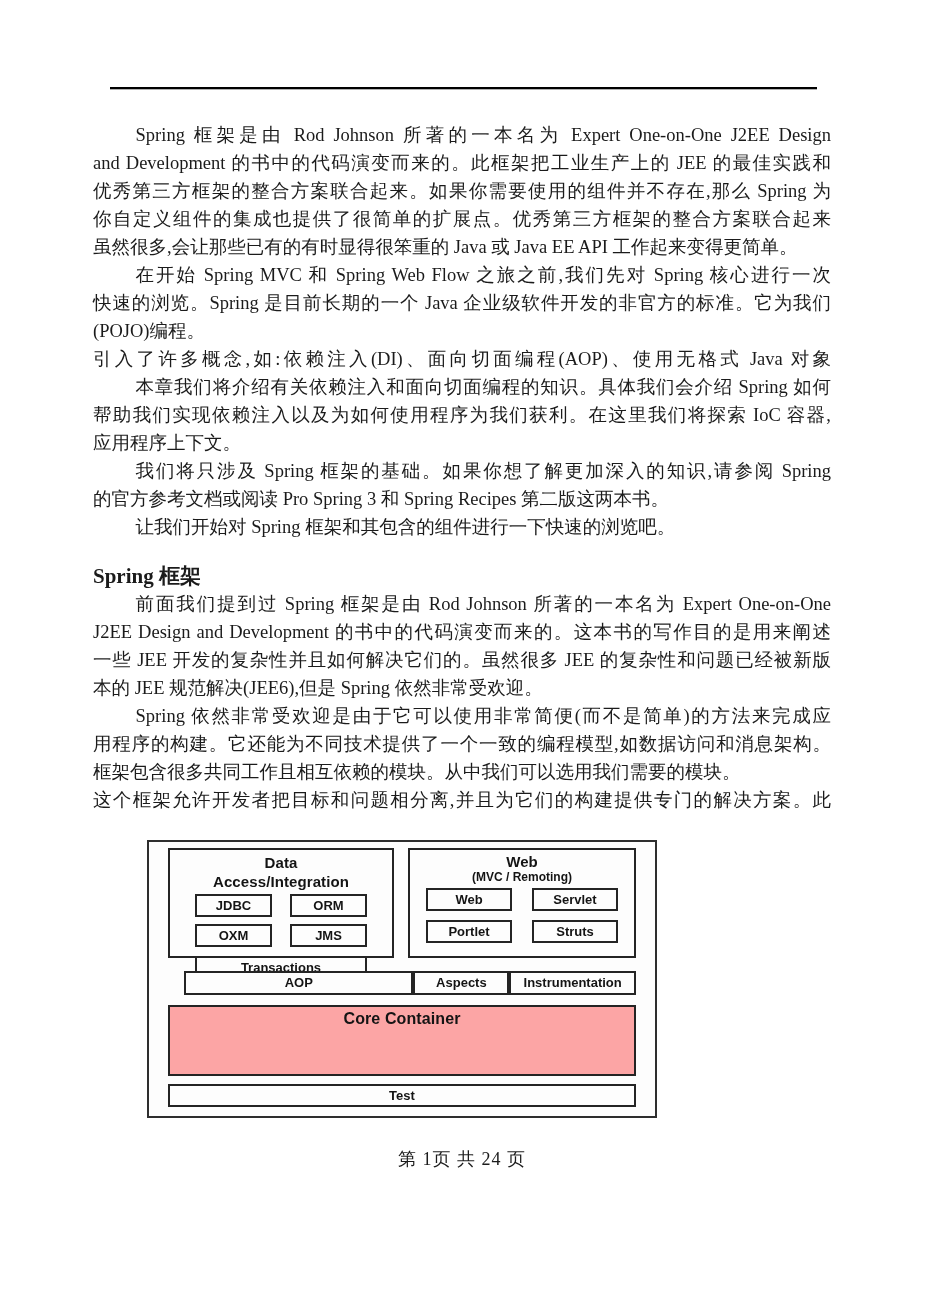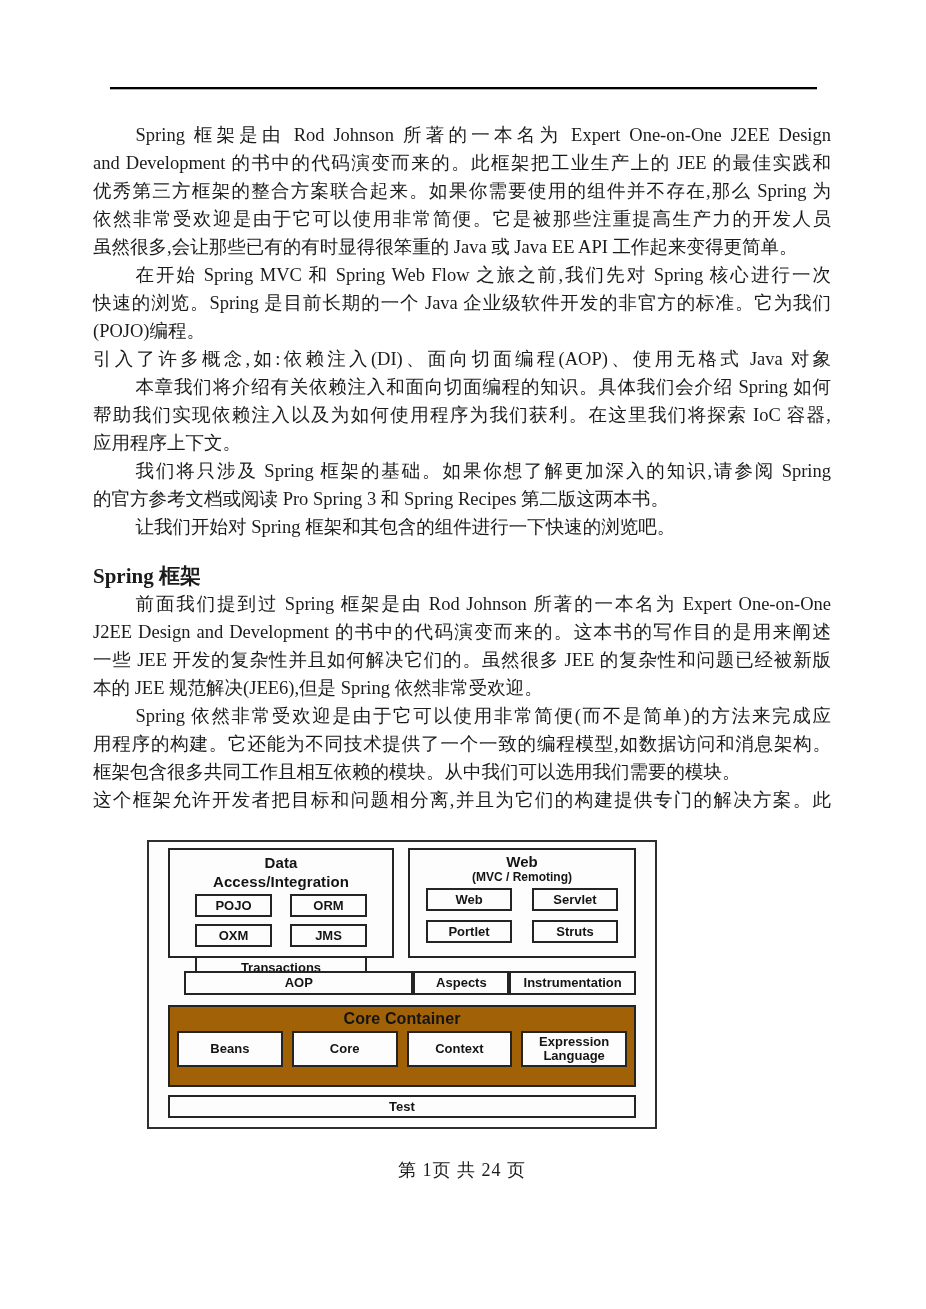--- a/index.html
+++ b/index.html
@@ -46,21 +46,21 @@
     font-weight: bold; font-size: 13px; line-height: 14px; text-align: center;
   }
   .da-grid { display: grid; grid-template-columns: 1fr 1fr; column-gap: 18px; row-gap: 7px; margin-top: 3px; }
   .da-grid .span2 { grid-column: 1 / -1; margin-top: 2px; }
   .web-grid { display: grid; grid-template-columns: 1fr 1fr; column-gap: 20px; row-gap: 9px; margin-top: 4px; }
 
   .fig-row2 { display: flex; justify-content: space-between; margin-top: 13px; padding-left: 16px; }
   .fig-row2 .mbox { height: 24px; }
   .w-aop { width: 230px; } .w-aspects { width: 96px; } .w-instr { width: 127px; }
 
-  .core-group { box-sizing: border-box; margin-top: 10px; height: 82px; border: 2px solid #242424; padding: 2px 7px 0; background: #a16207; }
+  .core-group { box-sizing: border-box; margin-top: 10px; height: 71px; border: 2px solid #242424; padding: 2px 7px 0; background: #fca5a5; }
   .core-group .group-title { font-size: 16px; line-height: 20px; }
   .core-grid { display: grid; grid-template-columns: repeat(4, 1fr); column-gap: 9px; margin-top: 2px; }
   .core-grid .mbox { height: 36px; }
 
   .test-box { margin-top: 8px; }
 
   .figure-caption { margin-top: 20px; text-align: center; font-size: 19px; line-height: 28px; }
 
   .page-footer { margin-top: 28px; text-align: center; font-size: 18px; line-height: 26px; letter-spacing: 1px; }
 </style>
@@ -70,21 +70,21 @@
 <div class="page">
 
   <div class="header-rule"></div>
 
   <div class="body-text">
 
     <div class="para">
         <div class="line first">Spring 框架是由 Rod Johnson 所著的一本名为 Expert One-on-One J2EE Design</div>
         <div class="line">and Development 的书中的代码演变而来的。此框架把工业生产上的 JEE 的最佳实践和</div>
         <div class="line">优秀第三方框架的整合方案联合起来。如果你需要使用的组件并不存在,那么 Spring 为</div>
-        <div class="line">依然非常受欢迎是由于它可以使用非常简便。它是被那些注重提高生产力的开发人员</div>
+        <div class="line">你自定义组件的集成也提供了很简单的扩展点。优秀第三方框架的整合方案联合起来</div>
         <div class="line last">虽然很多,会让那些已有的有时显得很笨重的 Java 或 Java EE API 工作起来变得更简单。</div>
       </div>
     <div class="para">
         <div class="line first">在开始 Spring MVC 和 Spring Web Flow 之旅之前,我们先对 Spring 核心进行一次</div>
         <div class="line">快速的浏览。Spring 是目前长期的一个 Java 企业级软件开发的非官方的标准。它为我们</div>
         <div class="line last">(POJO)编程。</div>
         <div class="line">引入了许多概念,如:依赖注入(DI)、面向切面编程(AOP)、使用无格式 Java 对象</div>
       </div>
     <div class="para">
         <div class="line first">本章我们将介绍有关依赖注入和面向切面编程的知识。具体我们会介绍 Spring 如何</div>
@@ -113,21 +113,21 @@
         <div class="line last">框架包含很多共同工作且相互依赖的模块。从中我们可以选用我们需要的模块。</div>
         <div class="line">这个框架允许开发者把目标和问题相分离,并且为它们的构建提供专门的解决方案。此</div>
       </div>
 
     <div class="figure">
       <div class="fig-row1">
 
         <div class="module-group da">
           <div class="group-title">Data Access/Integration</div>
           <div class="da-grid">
-            <div class="mbox">POJO</div>
+            <div class="mbox">JDBC</div>
             <div class="mbox">ORM</div>
             <div class="mbox">OXM</div>
             <div class="mbox">JMS</div>
             <div class="mbox span2">Transactions</div>
           </div>
         </div>
 
         <div class="module-group web">
           <div class="group-title">Web</div>
           <div class="group-subtitle">(MVC / Remoting)</div>
@@ -142,26 +142,20 @@
       </div>
 
       <div class="fig-row2">
         <div class="mbox w-aop">AOP</div>
         <div class="mbox w-aspects">Aspects</div>
         <div class="mbox w-instr">Instrumentation</div>
       </div>
 
       <div class="core-group">
         <div class="group-title">Core Container</div>
-        <div class="core-grid">
-          <div class="mbox">Beans</div>
-          <div class="mbox">Core</div>
-          <div class="mbox">Context</div>
-          <div class="mbox">Expression Language</div>
-        </div>
       </div>
 
       <div class="mbox test-box">Test</div>
     </div>
 
 
     <div class="page-footer">第 1页 共 24 页</div>
 
   </div>
 </div>

